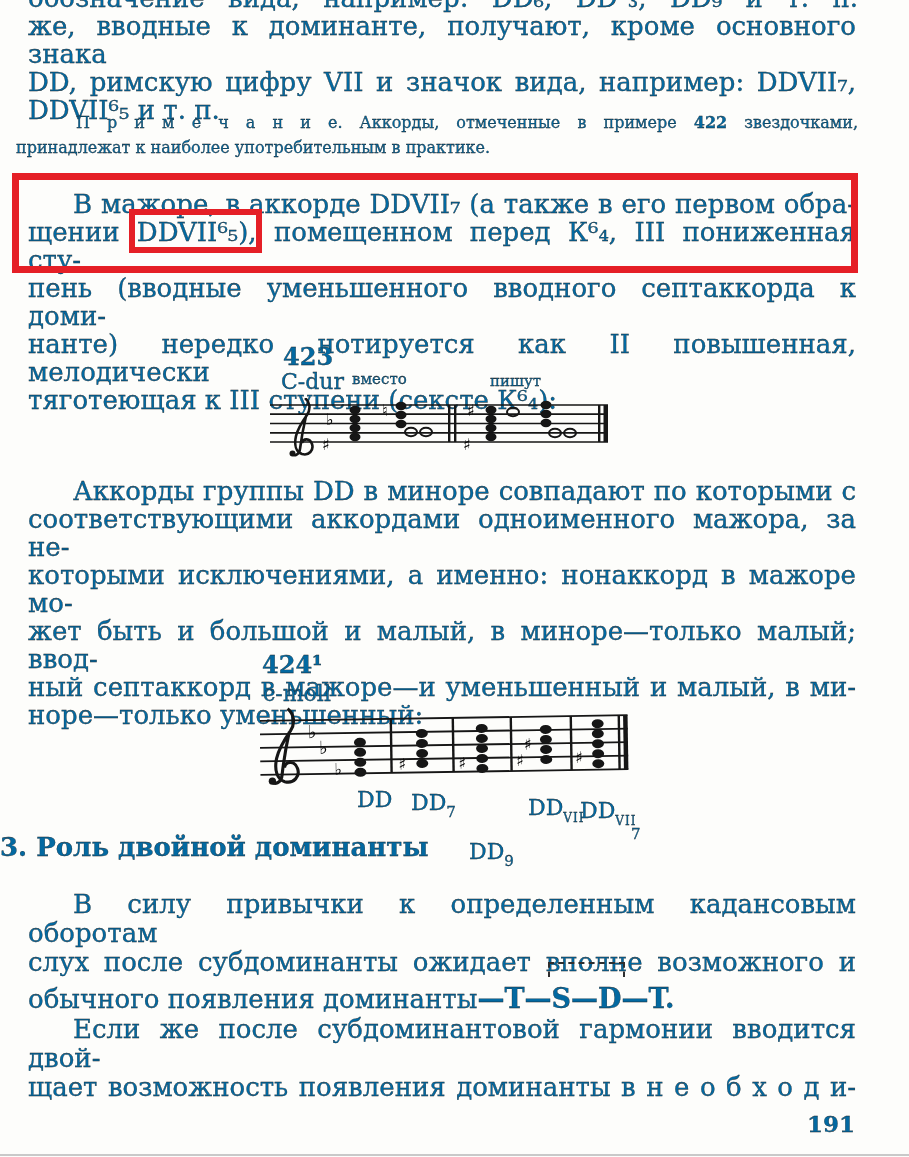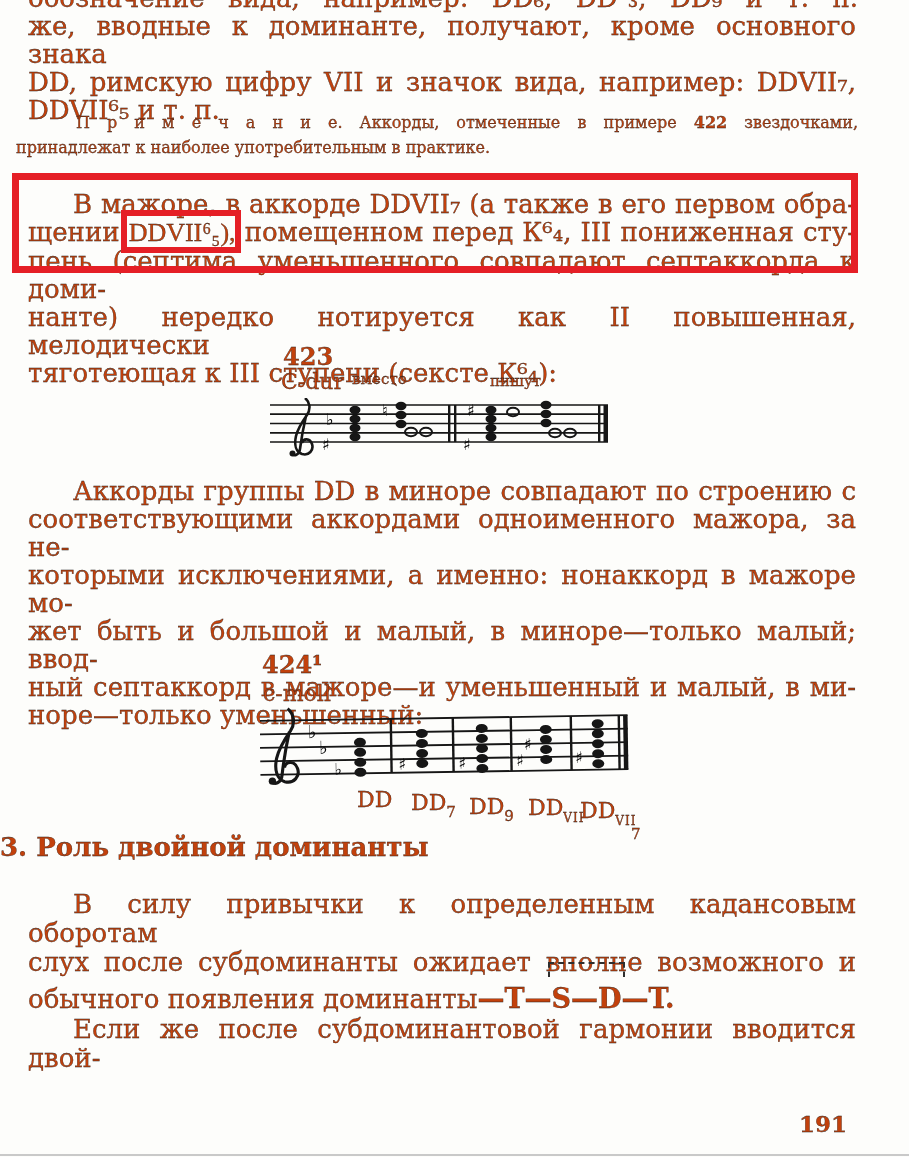--- a/index.html
+++ b/index.html
@@ -1,39 +1,39 @@
 <!DOCTYPE html>
 <html><head>
 <meta charset="utf-8">
 <style>
   html,body{margin:0;padding:0;}
   .page{
     position:relative; width:909px; height:1157px;
     background:#fdfdfb; overflow:hidden;
     font-family:"DejaVu Serif", serif;
-    color:#c2410c;
+    color:#0369a1;
     -webkit-text-stroke:0.3px #222;
   }
   .abs{position:absolute;}
   .tline{font-size:26px; line-height:28px; white-space:nowrap;}
   .block{position:absolute; left:28px; width:828px;}
   .jl{text-align:justify; text-align-last:justify; white-space:normal;}
   .ll{text-align:left; text-align-last:auto;}
   .ind45{text-indent:45px;}
   .ind60{text-indent:60px;}
   .note-text{font-size:16px; line-height:25px;}
   .b{font-weight:bold;}
   .clipwrap{position:absolute; left:28px; top:0; width:830px; height:13px; overflow:hidden;}
   .clipwrap .inner{margin-top:-16px;}
   
   .redbox-outer{
     position:absolute; left:12px; top:173px; width:846px; height:100px;
     border:7px solid #e51f26; box-sizing:border-box; pointer-events:none;
   }
-  .inbox{position:relative;font-family:Liberation Serif, serif;}
+  .inbox{position:relative;}
   .inbox::after{
     content:""; position:absolute; inset:-8px -5px -6px -8px;
     border:6px solid #e51f26; pointer-events:none;
   }
   
   .ex-num{font-weight:bold; font-size:24px;}
   .ex-key{font-size:22px;}
   .ex-cap{font-size:15px;}
   svg text.acc{font-family:"DejaVu Sans",sans-serif; -webkit-text-stroke:0;}
   .mlabel{font-size:22px; white-space:nowrap; position:absolute;}
@@ -43,21 +43,21 @@
   .heading{position:absolute; left:0; top:832px; width:903px; 
     font-weight:bold; font-size:26px;}
   
   .formula{position:absolute; left:28px; top:983px; font-size:26px; white-space:nowrap;}
   .formula .big{font-size:27px; font-weight:bold;}
   .brk{position:relative; display:inline-block;}
   .brk::before{
     content:""; position:absolute; left:-4px; right:-4px; top:-21px; height:13px;
     border-top:2px dashed #2e2e2e; border-left:2px dashed #2e2e2e; border-right:2px dashed #2e2e2e;
   }
-  .pagenum{position:absolute; right:62px; top:1110px; font-size:23px; font-weight:bold;}
+  .pagenum{position:absolute; right:54px; top:1110px; font-size:23px; font-weight:bold;}
   .scan-bottom{position:absolute; left:0; bottom:1px; width:100%; height:2px; background:#c9c9c9;}
 </style>
 </head>
 <body>
 
 <div class="page">
 
   <div class="clipwrap">
     <div class="inner tline jl">обозначение вида, например: DD₆, DD⁴₃, DD₉ и т. п. Аккорды</div>
   </div>
@@ -69,21 +69,21 @@
   </div>
 
   <div class="block note-text" style="top:110px; left:16px; width:842px;">
     <div class="jl ind60"><span>П р и м е ч а н и е.  Аккорды, отмеченные в примере </span><span class="b">422</span><span> звездочками,</span></div>
     <div class="ll">принадлежат к наиболее употребительным в практике.</div>
   </div>
 
   <div class="block" style="top:190px;">
     <div class="tline jl ind45">В мажоре, в аккорде DDVII₇ (а также в его первом обра-</div>
     <div class="tline jl"><span>щении </span><span class="inbox">DDVII⁶₅),</span><span> помещенном перед К⁶₄, III пониженная сту-</span></div>
-    <div class="tline jl">пень (септима уменьшенного совпадают септаккорда к доми-</div>
+    <div class="tline jl">пень (вводные уменьшенного вводного септаккорда к доми-</div>
     <div class="tline jl">нанте) нередко нотируется как II повышенная, мелодически</div>
     <div class="tline ll">тяготеющая к III ступени (сексте К⁶₄):</div>
   </div>
 
   <div class="redbox-outer"></div>
 
   <div class="abs ex-num" style="left:283px; top:342px;">423</div>
   <div class="abs ex-key" style="left:281px; top:369px;">C-dur</div>
   <div class="abs ex-cap" style="left:352px; top:370px;">вместо</div>
   <div class="abs ex-cap" style="left:490px; top:372px;">пишут</div>
@@ -132,21 +132,21 @@
     </g>
     <g fill="none" stroke="#161616" stroke-width="2">
       <ellipse cx="285" cy="35" rx="6" ry="4.2"></ellipse>
         <ellipse cx="300" cy="35" rx="6" ry="4.2"></ellipse>
     </g>
     <rect x="328" y="7" width="2.4" height="37" fill="#161616"></rect>
     <rect x="333.5" y="7" width="4.5" height="37" fill="#161616"></rect>
   </svg>
 
   <div class="block" style="top:477px;">
-    <div class="tline jl ind45">Аккорды группы DD в миноре совпадают по строению с</div>
+    <div class="tline jl ind45">Аккорды группы DD в миноре совпадают по которыми с</div>
     <div class="tline jl">соответствующими аккордами одноименного мажора, за не-</div>
     <div class="tline jl">которыми исключениями, а именно: нонаккорд в мажоре мо-</div>
     <div class="tline jl">жет быть и большой и малый, в миноре—только малый; ввод-</div>
     <div class="tline jl">ный септаккорд в мажоре—и уменьшенный и малый, в ми-</div>
     <div class="tline ll">норе—только уменьшенный:</div>
   </div>
 
   <div class="abs ex-num" style="left:262px; top:650px;">424¹</div>
   <div class="abs ex-key" style="left:263px; top:681px;">c-moll</div>
 
@@ -204,35 +204,36 @@
           <ellipse cx="338" cy="53" rx="6" ry="4.5"></ellipse>
         <ellipse cx="338" cy="63" rx="6" ry="4.5"></ellipse>
       </g>
       <rect x="358" y="15" width="2.4" height="54" fill="#161616"></rect>
       <rect x="363.5" y="15" width="4.5" height="54" fill="#161616"></rect>
     </g>
   </svg>
 
   <div class="mlabel" style="left:357px; top:787px;"><span>DD</span><sub></sub></div>
   <div class="mlabel" style="left:411px; top:790px;"><span>DD</span><sub>7</sub></div>
-  <div class="mlabel" style="left:469px; top:794px;"><span>DD</span><sub>9</sub></div>
+  <div class="mlabel" style="left:469px; top:839px;"><span>DD</span><sub>9</sub></div>
   <div class="mlabel" style="left:528px; top:795px;"><span>DD</span><sub class="roman">VII</sub></div>
   <div class="mlabel" style="left:580px; top:798px;"><span>DD</span><sub class="roman">VII</sub><span class="s2">7</span></div>
 
   <div class="heading">3. Роль двойной доминанты</div>
 
   <div class="block" style="top:890px;">
     <div class="tline jl ind45" style="line-height:29px;">В силу привычки к определенным кадансовым оборотам</div>
     <div class="tline jl" style="line-height:29px;">слух после субдоминанты ожидает вполне возможного и</div>
   </div>
 
   <div class="formula">
     <span>обычного появления доминанты</span><span class="big">—T—</span><span class="big brk">S—D</span><span class="big">—T.</span>
   </div>
 
   <div class="block" style="top:1015px;">
     <div class="tline jl ind45" style="line-height:29px;">Если же после субдоминантовой гармонии вводится двой-</div>
+    <div class="tline jl" style="line-height:29px;">щает возможность появления доминанты в  н е о б х о д и-</div>
   </div>
 
   <div class="pagenum">191</div>
 
   <div class="scan-bottom"></div>
 </div>
 
 </body></html>

